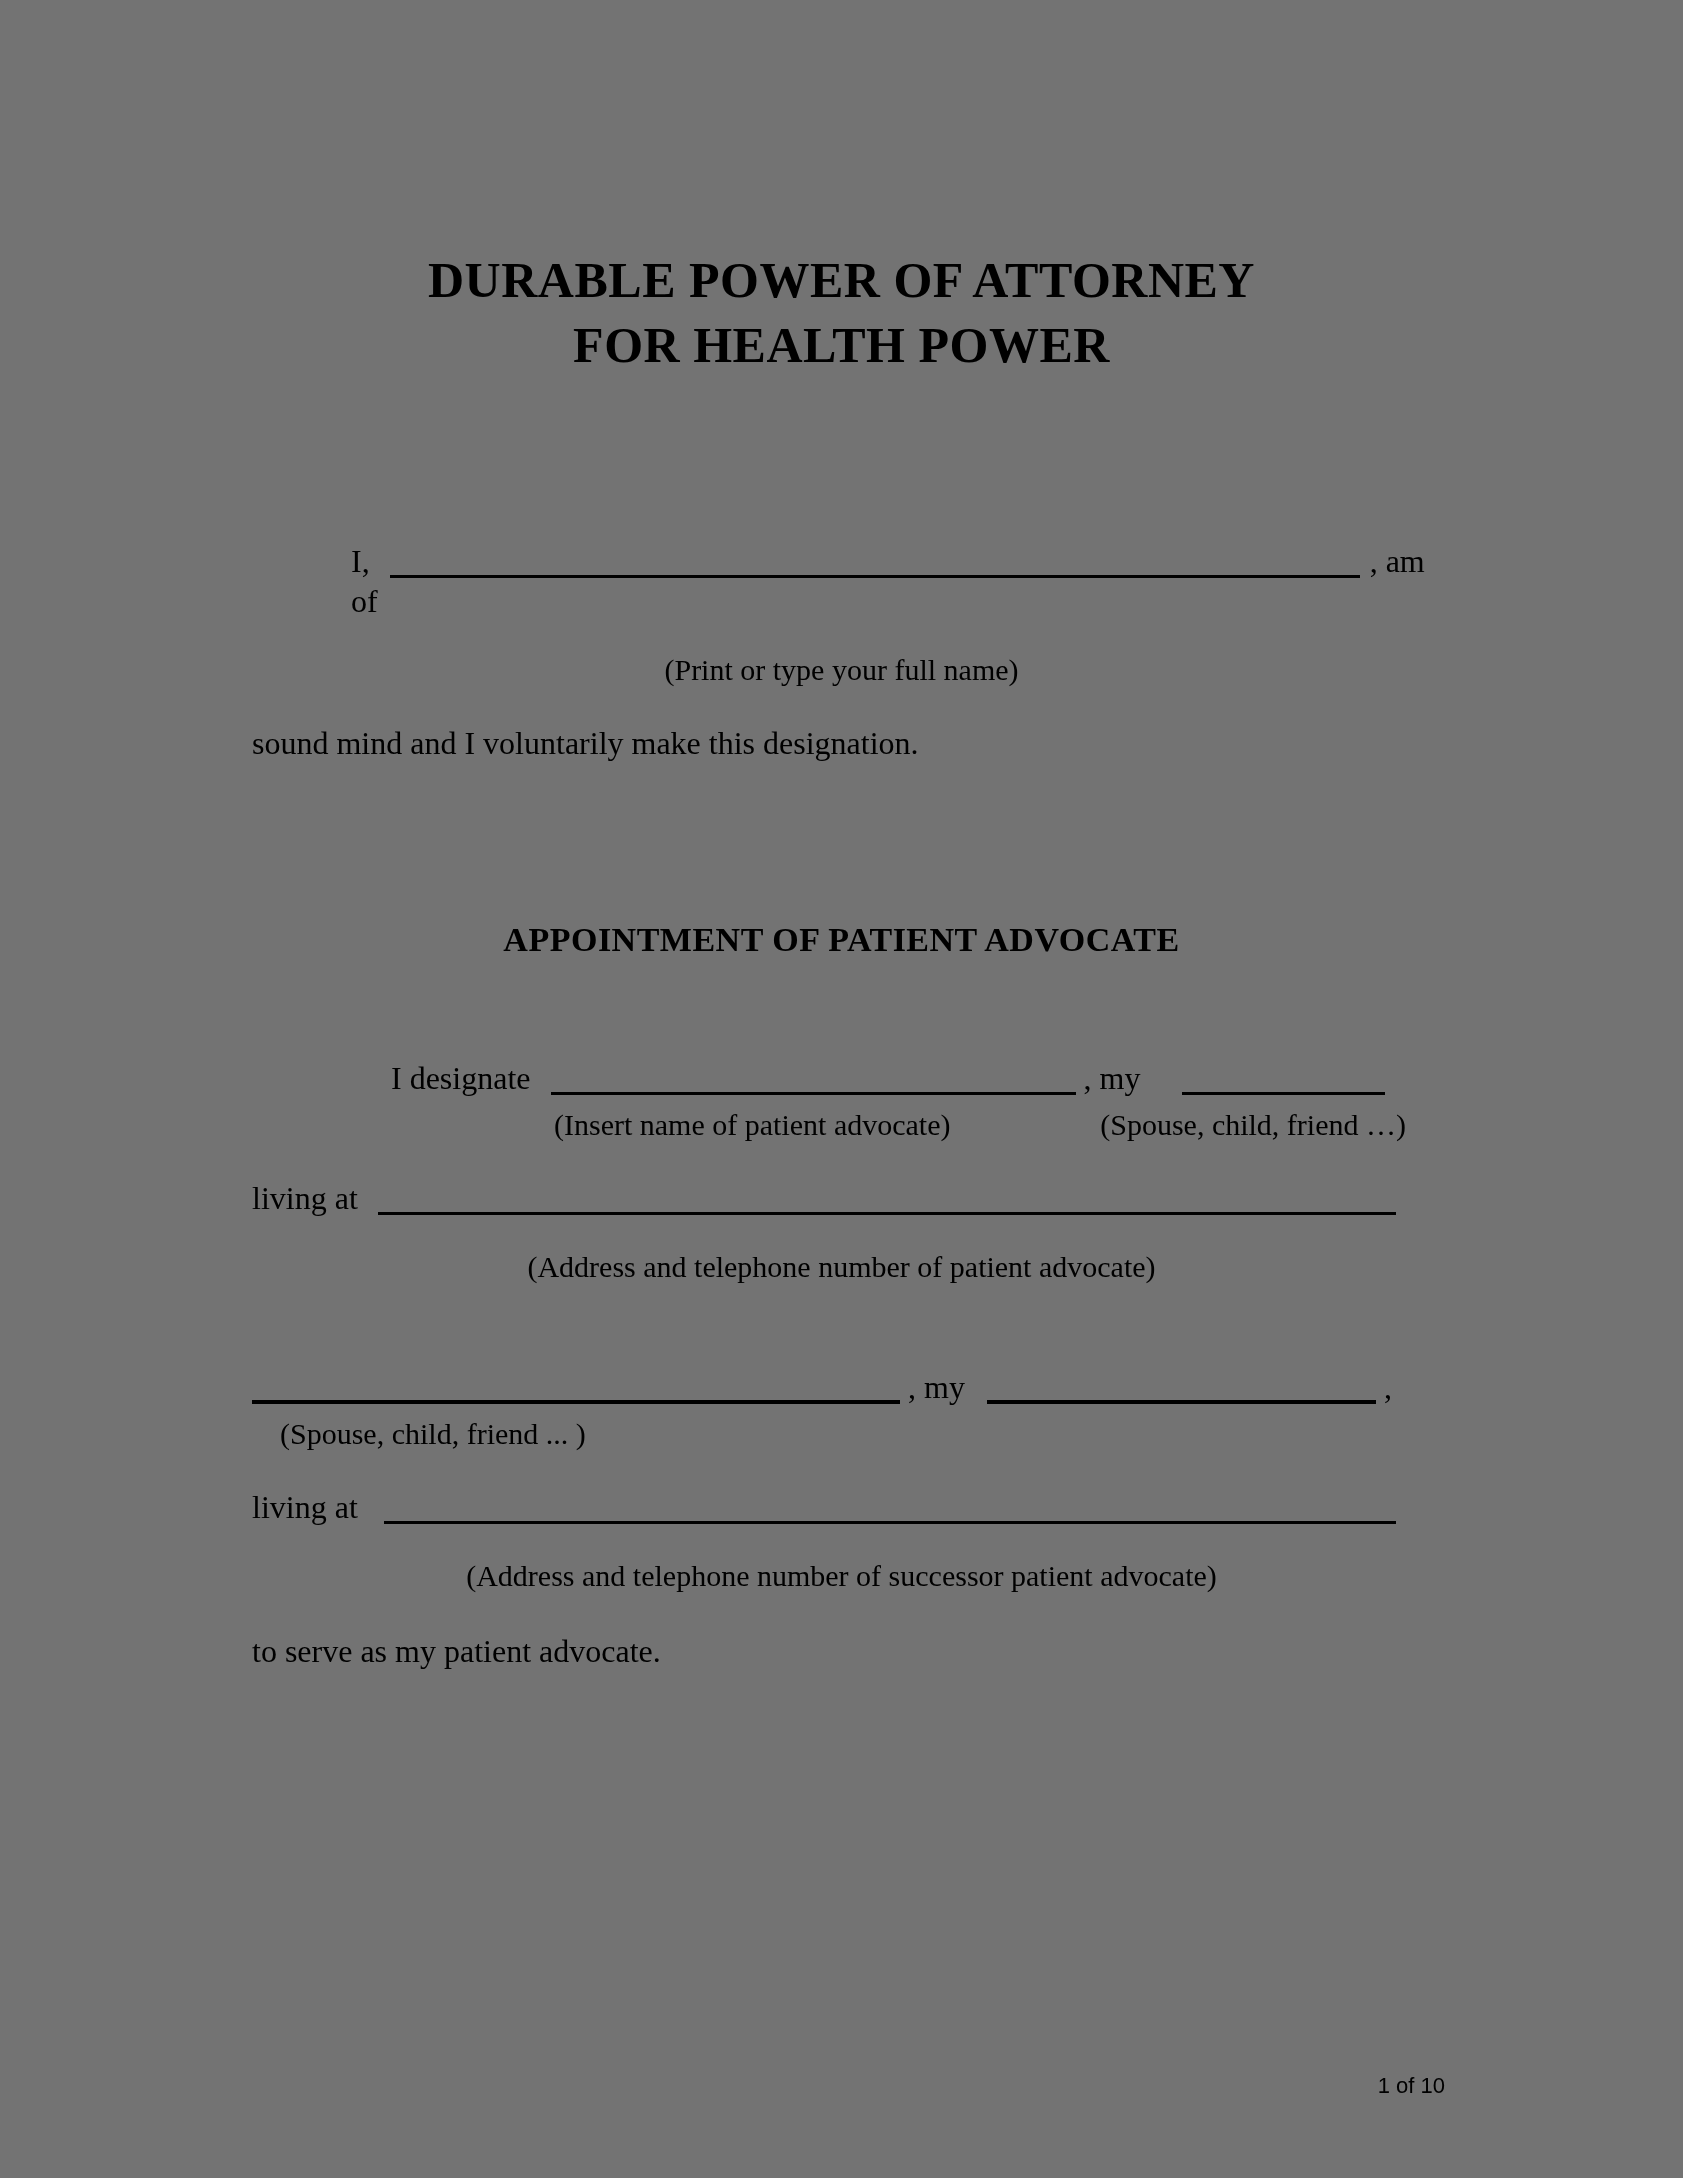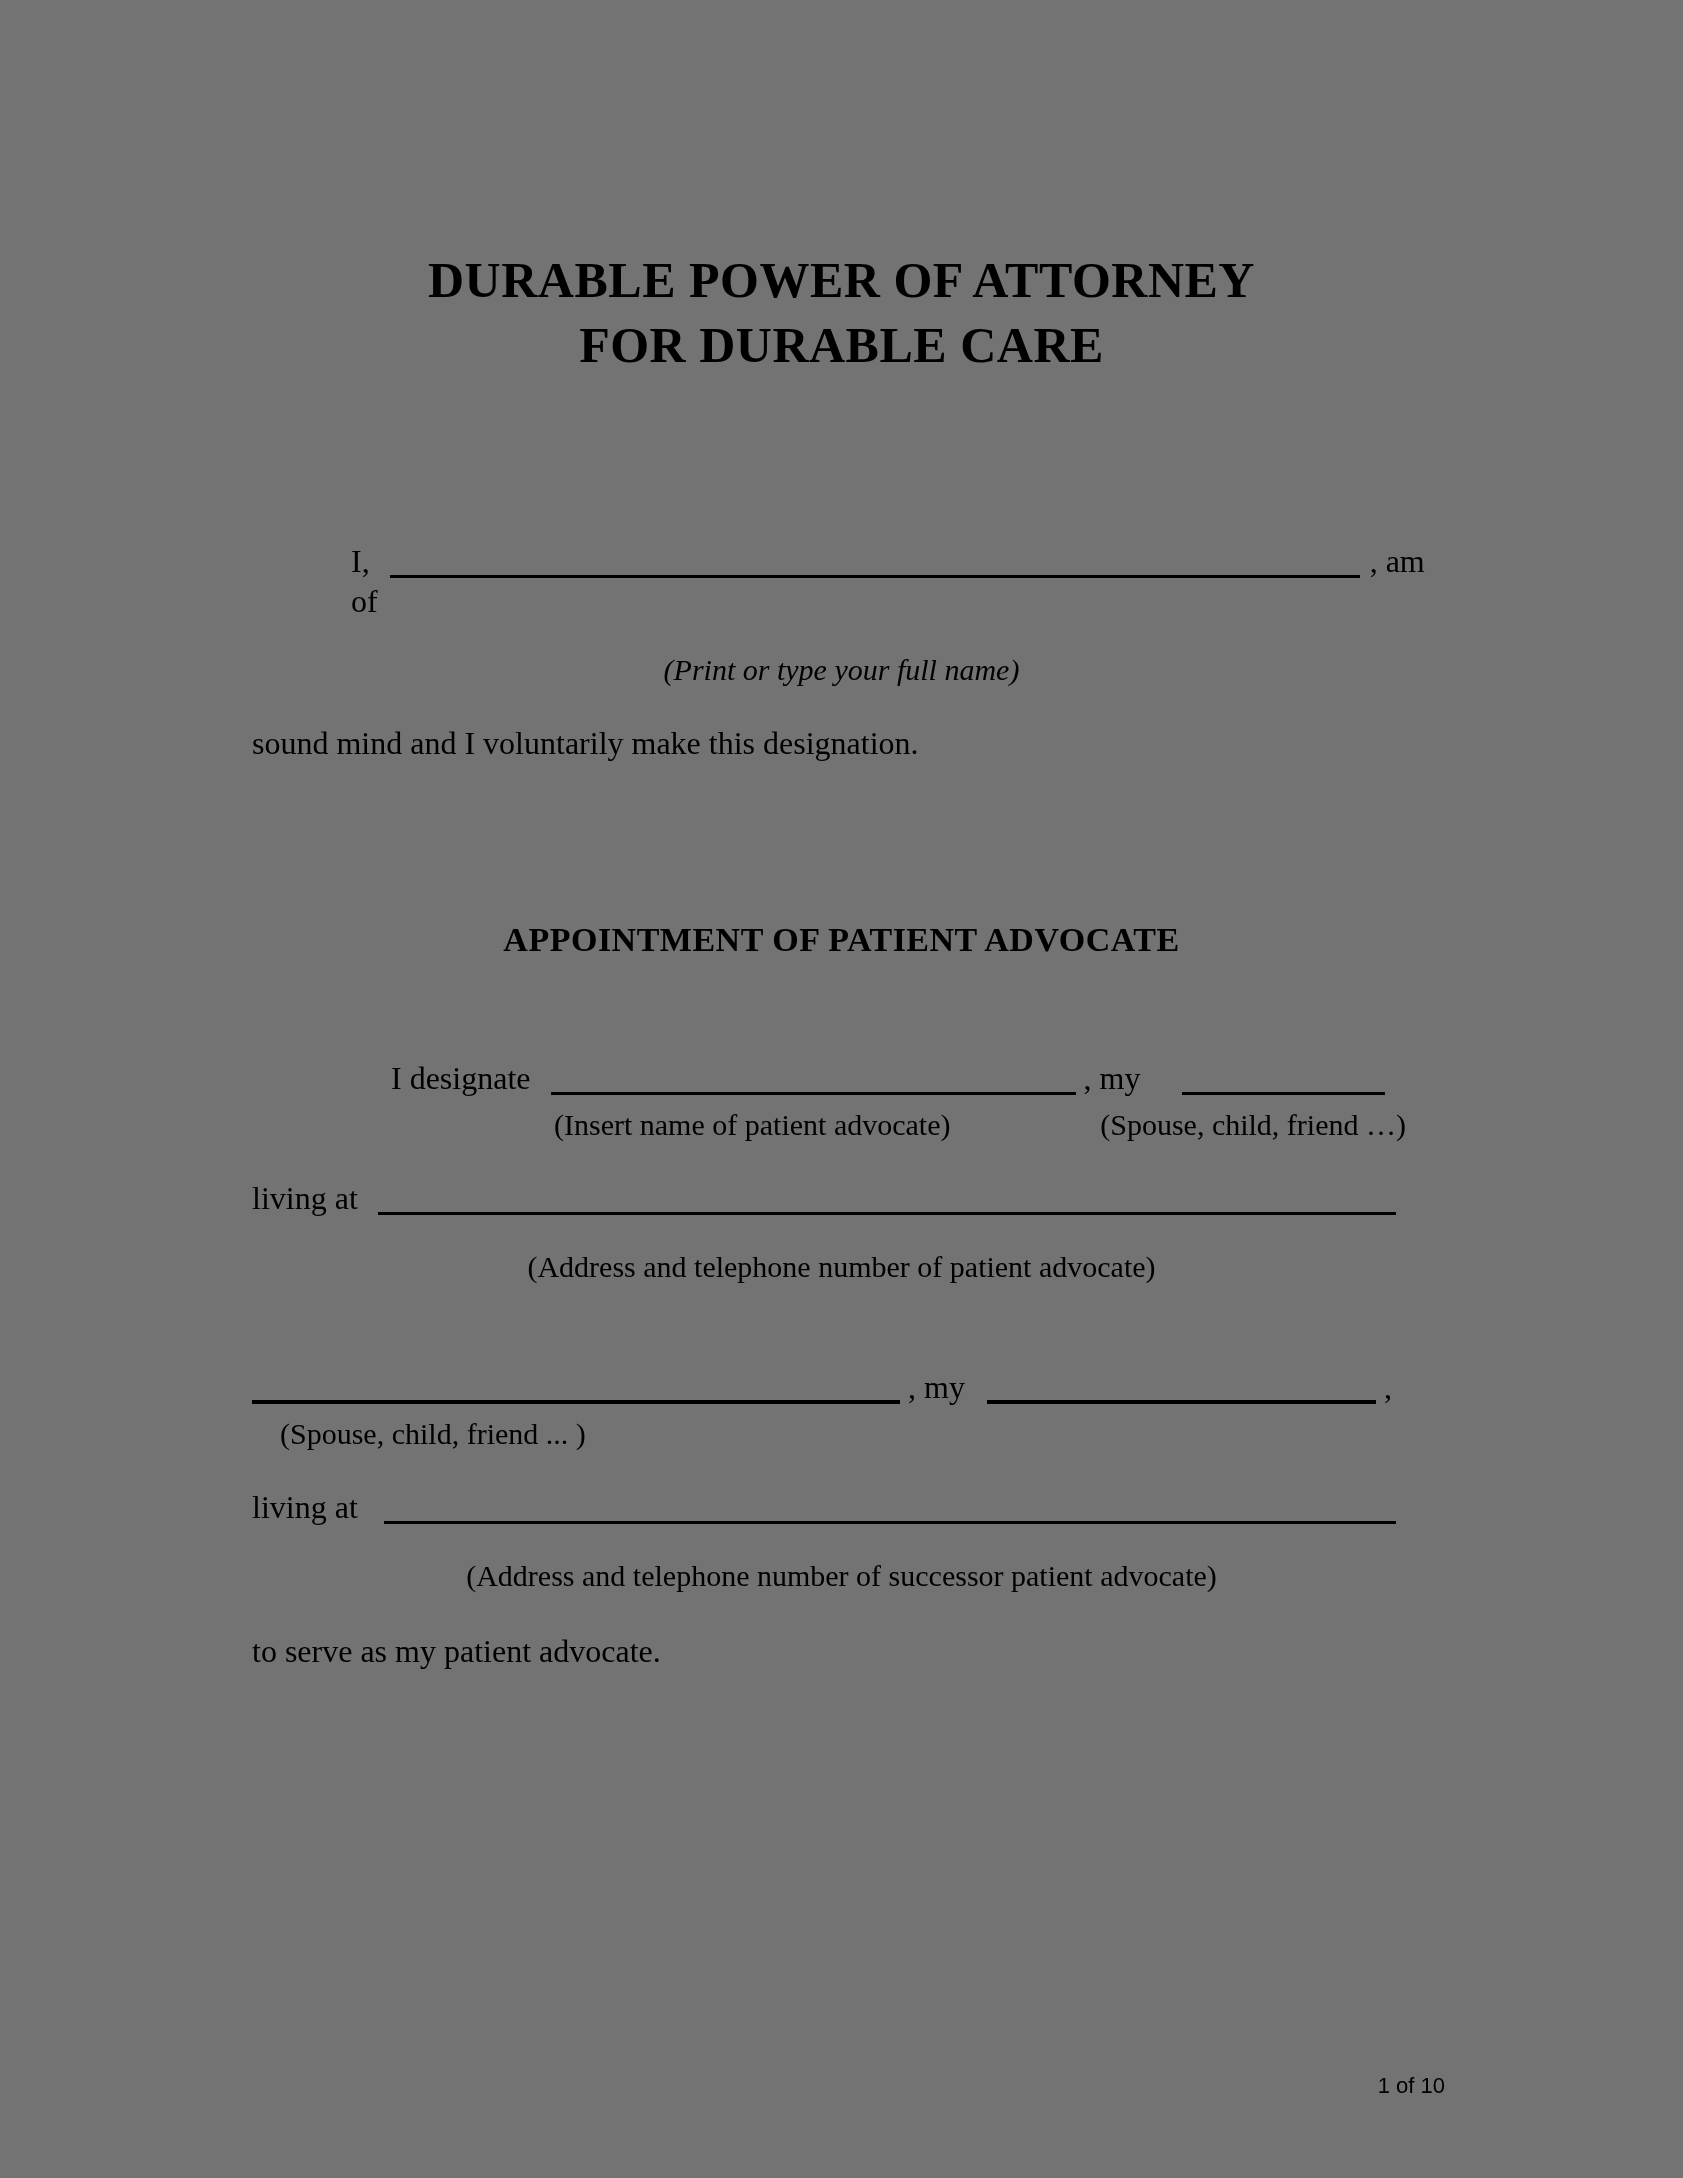--- a/index.html
+++ b/index.html
@@ -25,21 +25,21 @@
     text-align: center;
     line-height: 1.3;
     letter-spacing: 0.5px;
   }
   .title-line { display: block; }
 
   .line { line-height: 1.25; }
   .intro-line { margin-top: 163px; padding-left: 99px; }
   .hint { font-size: 30px; }
   .center { text-align: center; }
-  .name-hint { margin-top: 32px; font-style: italic; }
+  .name-hint { margin-top: 32px; }
   .continuation { margin-top: 36px; }
 
   .section-heading {
     font-size: 34px;
     font-weight: bold;
     text-align: center;
     margin-top: 158px;
     letter-spacing: 0.5px;
   }
 
@@ -76,21 +76,21 @@
     font-family: "Liberation Sans", sans-serif;
   }
 </style>
 </head>
 <body>
 
 <div class="page">
 
   <h1 class="title">
     <span class="title-line">DURABLE POWER OF ATTORNEY</span>
-    <span class="title-line">FOR DURABLE CARE</span>
+    <span class="title-line">FOR HEALTH POWER</span>
   </h1>
 
   <p class="line intro-line">
     <span>I,</span>
     <span class="blank" style="width:970px; margin-left:12px; margin-right:2px;"></span>
     <span>, am of</span>
   </p>
 
   <p class="hint center name-hint">(Print or type your full name)</p>
 

